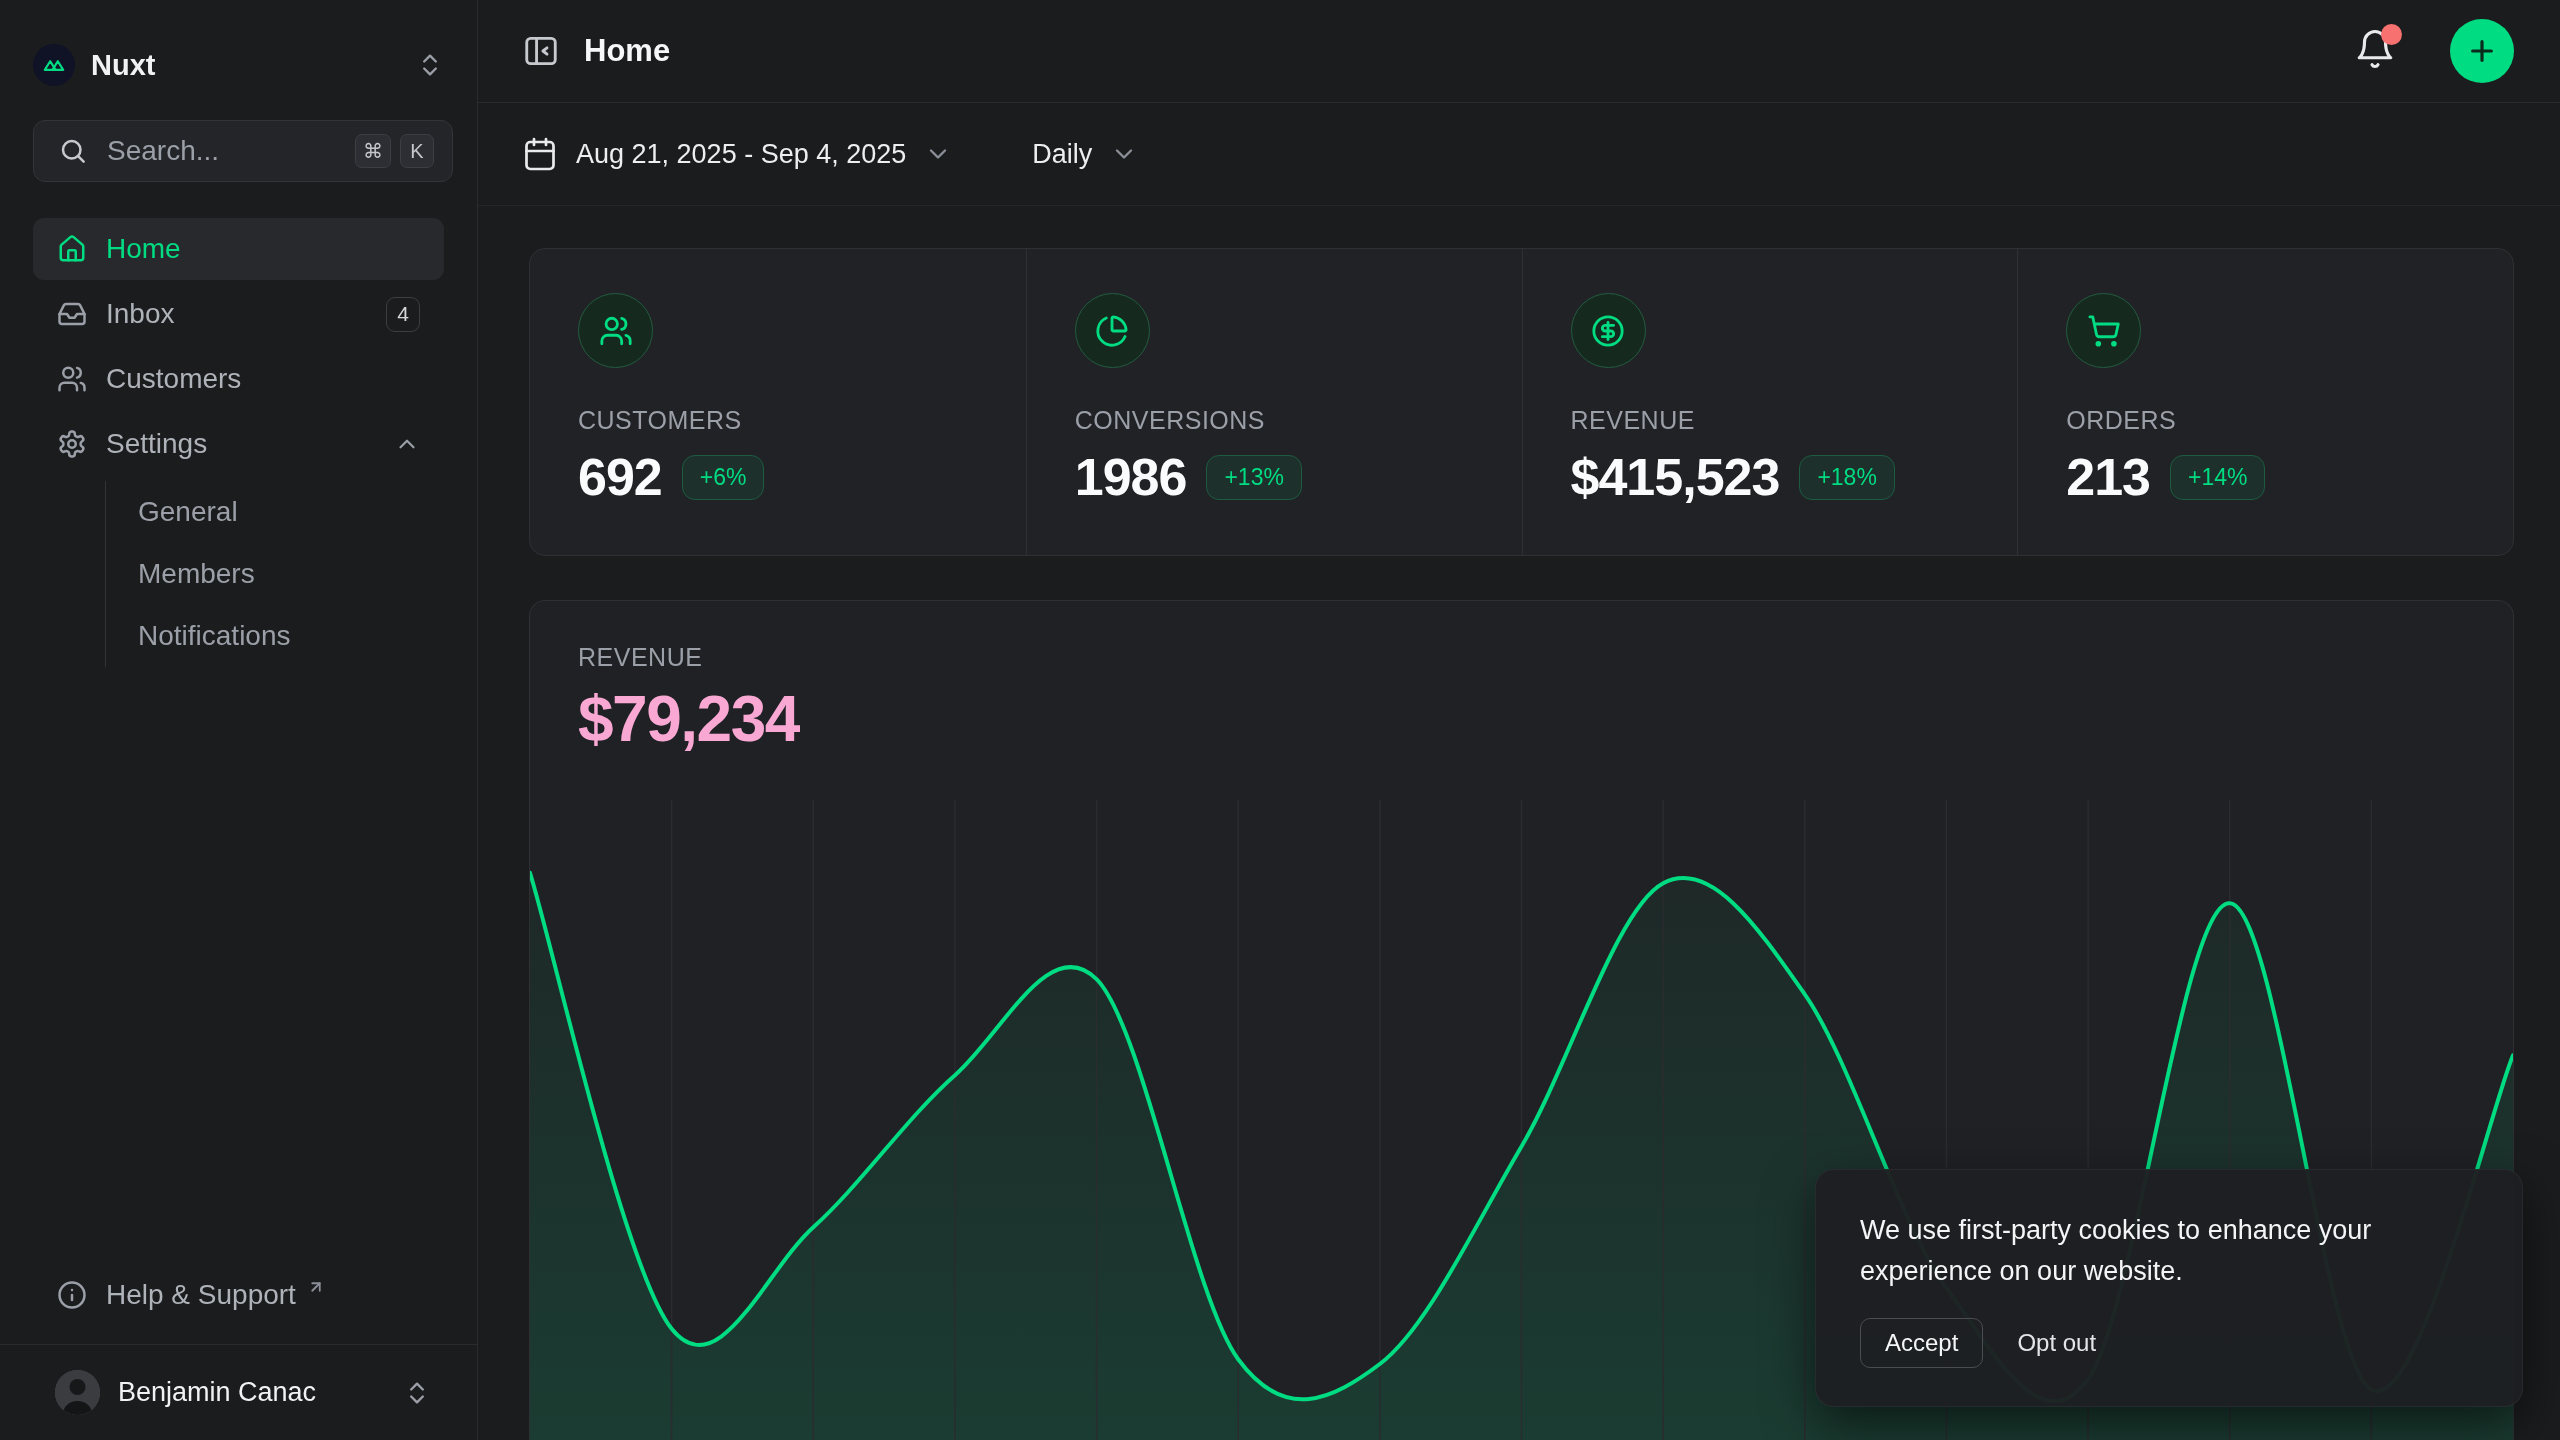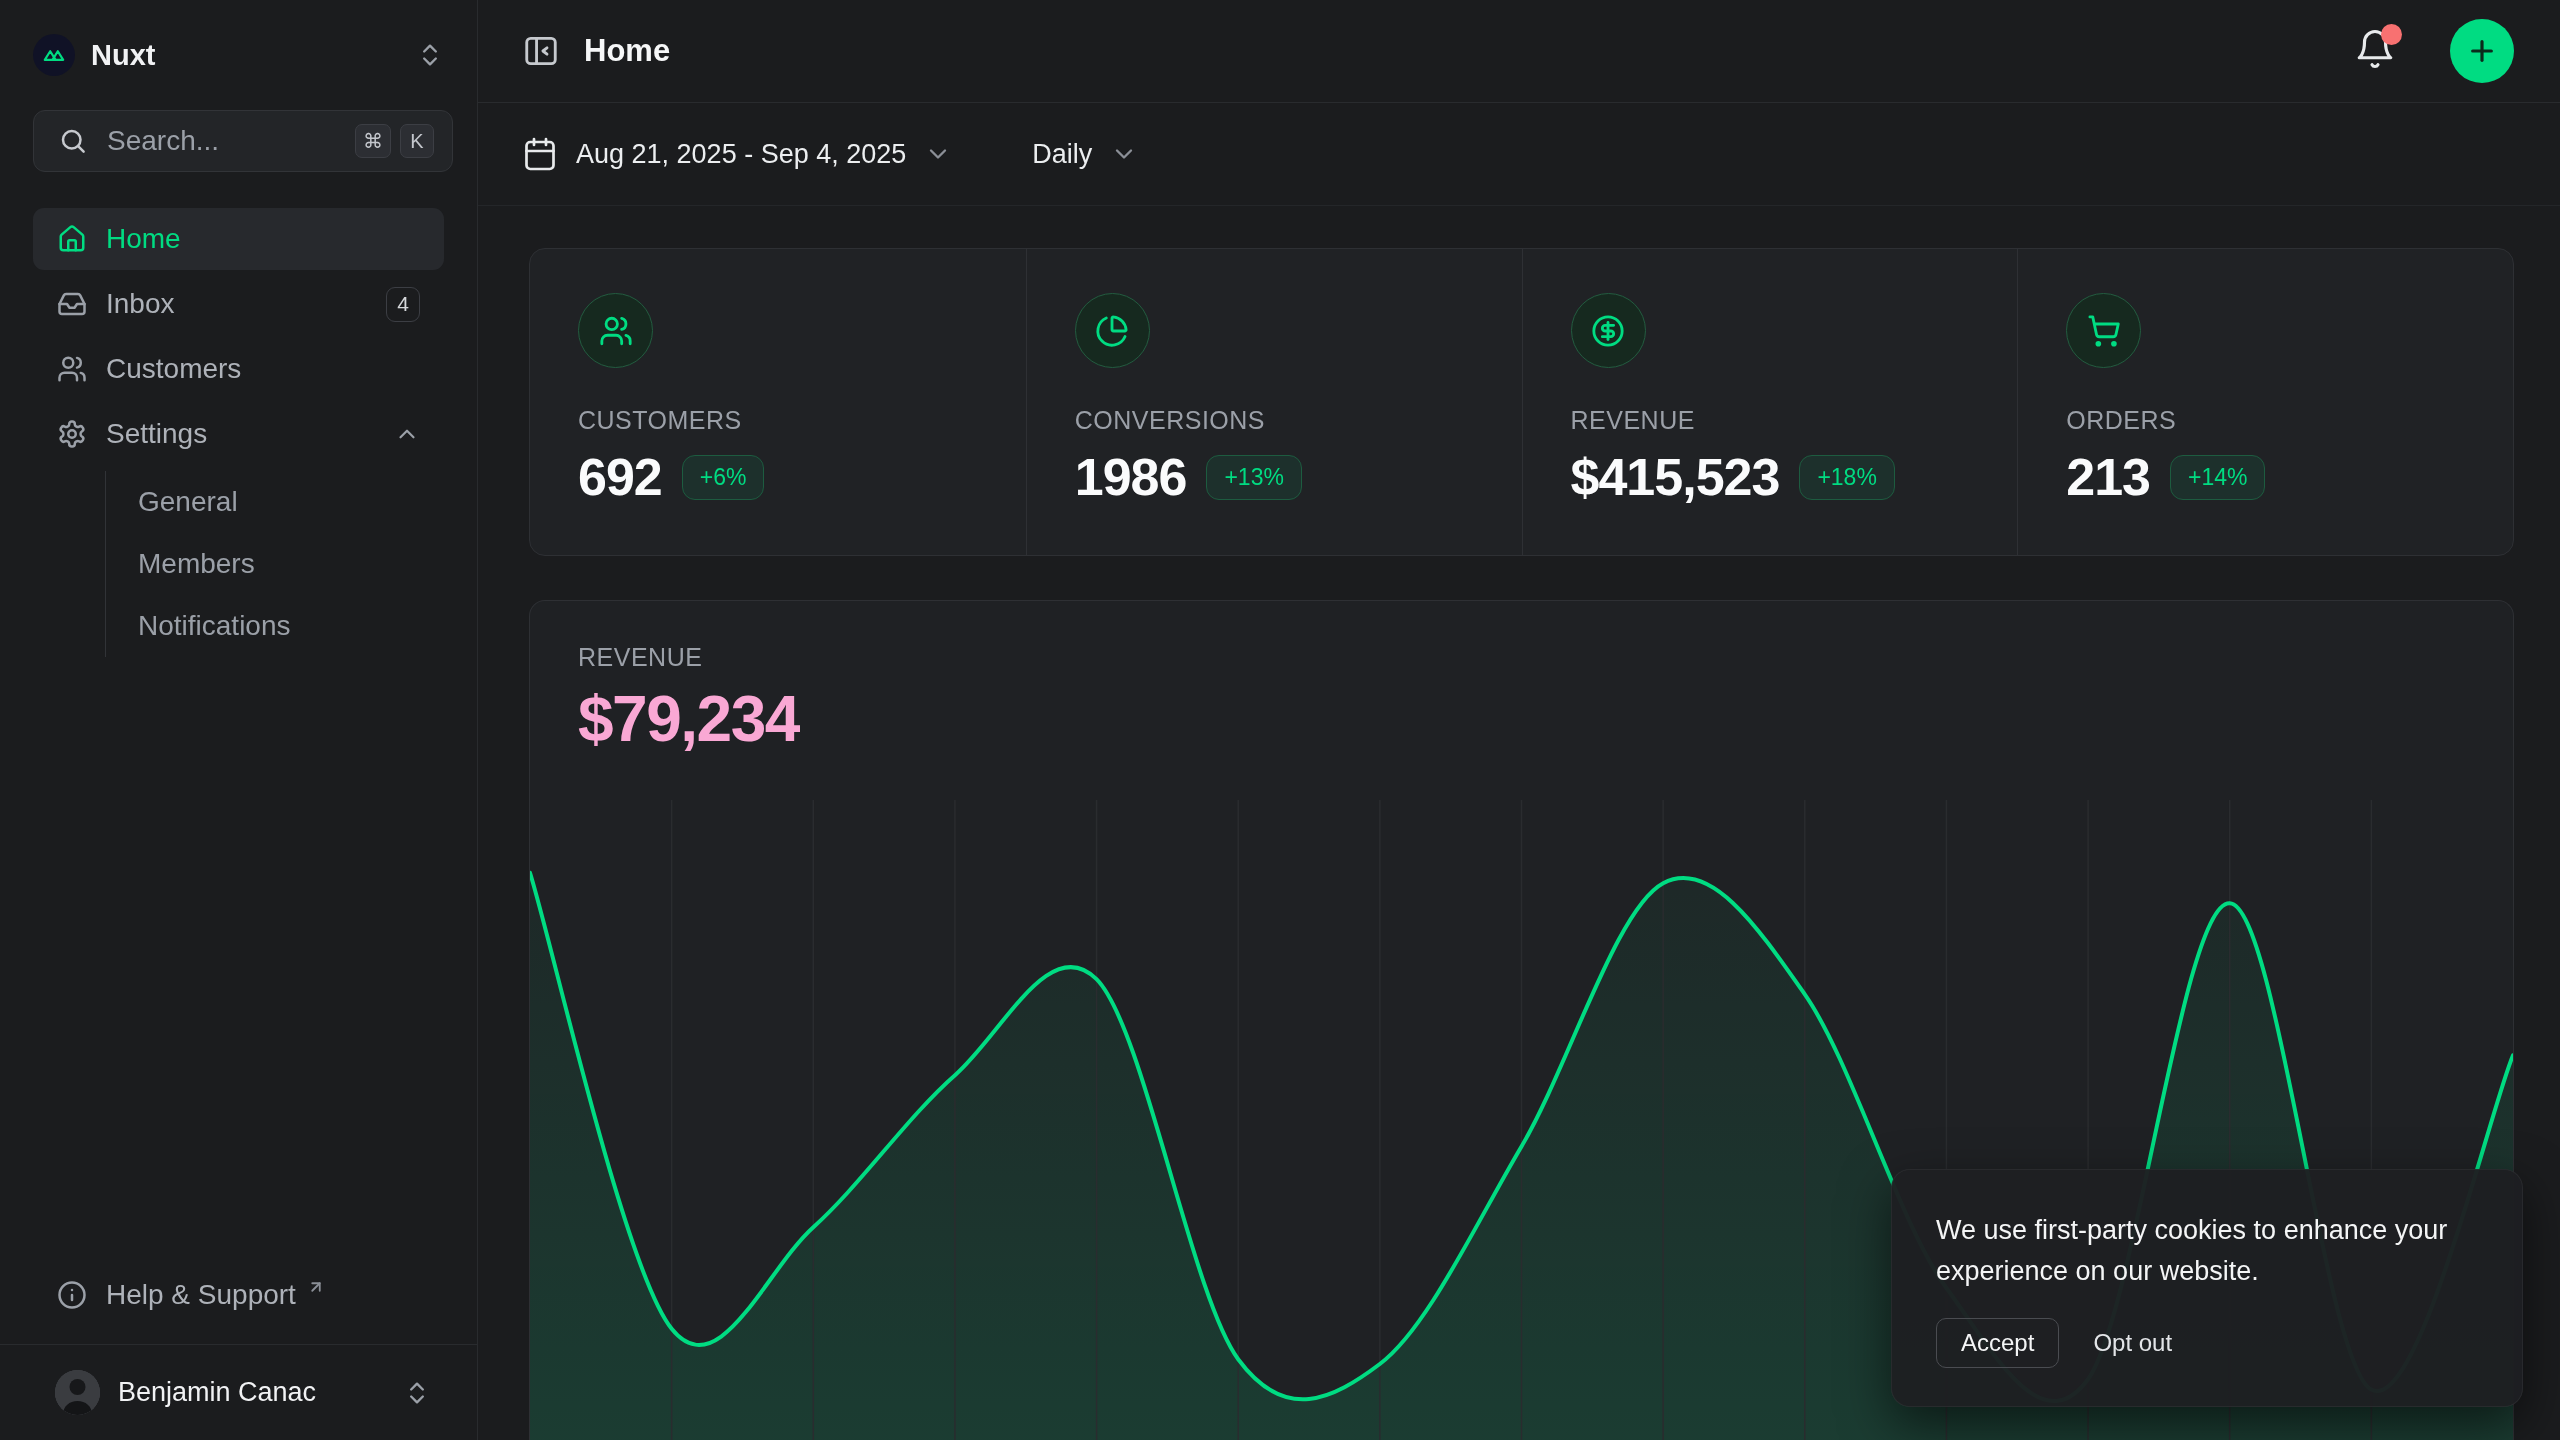--- a/index.html
+++ b/index.html
@@ -14,21 +14,21 @@
 
   
   .sidebar {
     width:478px; min-width:478px; height:100%;
     background:#1b1c1e;
     border-right:1px solid #292b2e;
     display:flex; flex-direction:column;
   }
   .brand-row {
     display:flex; align-items:center; justify-content:space-between;
-    padding:34px 33px 26px 33px;
+    padding:44px 33px 26px 33px;
   }
   .brand { display:flex; align-items:center; gap:16px; cursor:pointer; }
   .logo-circle {
     width:42px; height:42px; border-radius:50%;
     background:#101226; display:flex; align-items:center; justify-content:center;
   }
   .brand-name { font-size:29px; font-weight:600; color:#f1f2f4; }
   .icon { display:inline-flex; align-items:center; justify-content:center; color:#9ba0a8; }
   .icon svg { display:block; }
 
@@ -150,21 +150,21 @@
     overflow:hidden;
   }
   .revenue-head { padding:42px 48px 0 48px; }
   .revenue-label { font-size:25px; letter-spacing:.5px; color:#9ba0a8; }
   .revenue-value { margin-top:10px; font-size:64px; font-weight:700; letter-spacing:-1.5px; color:#f9a8d4; }
   .chart-wrap { margin-top:44px; }
   #revenue-chart { display:block; width:100%; height:640px; }
 
   
   .cookie {
-    position:absolute; right:37px; bottom:33px; width:632px;
+    position:absolute; right:37px; bottom:33px; width:708px;
     background:rgba(30,31,34,.97); border:1px solid rgba(255,255,255,.05);
     border-radius:19px; padding:40px 44px 38px 44px;
     box-shadow:0 18px 50px rgba(0,0,0,.55);
   }
   .cookie-text { font-size:27px; line-height:41px; color:#f4f5f6; }
   .cookie-actions { margin-top:26px; display:flex; align-items:center; gap:34px; }
   .accept-btn {
     height:50px; padding:0 24px; border-radius:10px;
     background:transparent; border:1px solid #4a4c51;
     color:#f4f5f6; font-size:24px; font-weight:500; font-family:inherit; cursor:pointer;

